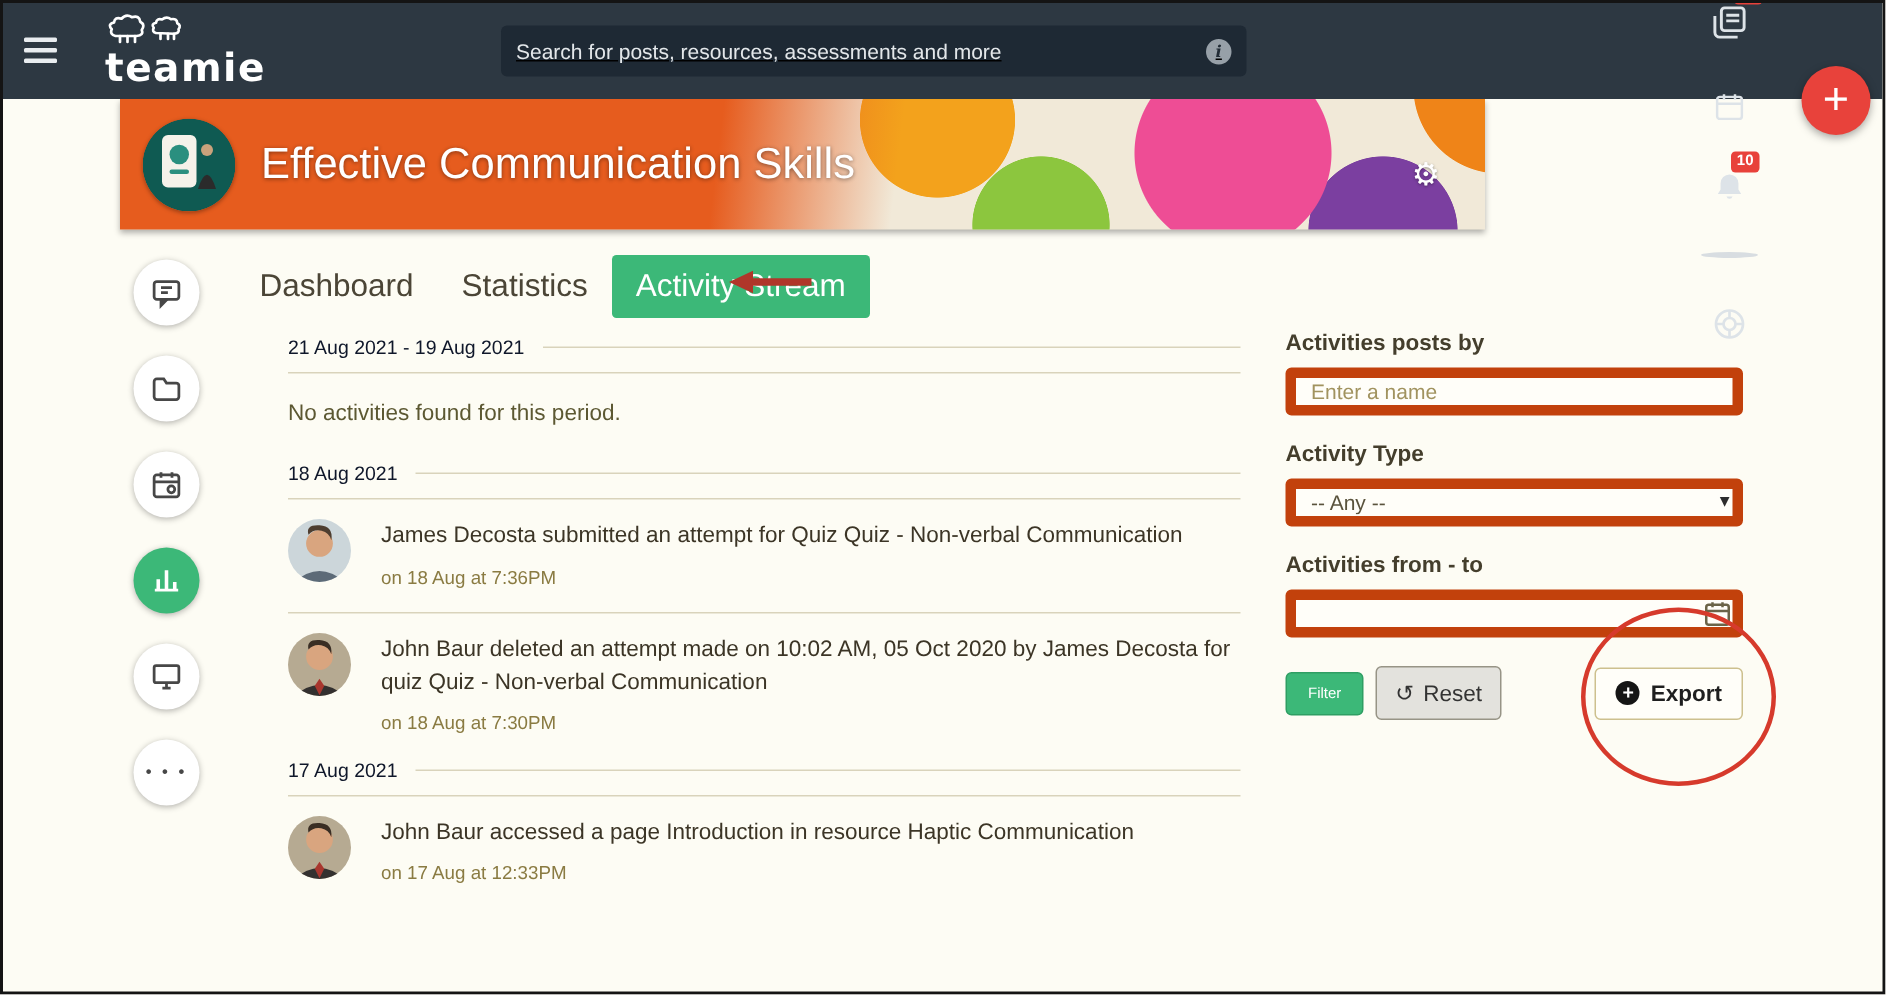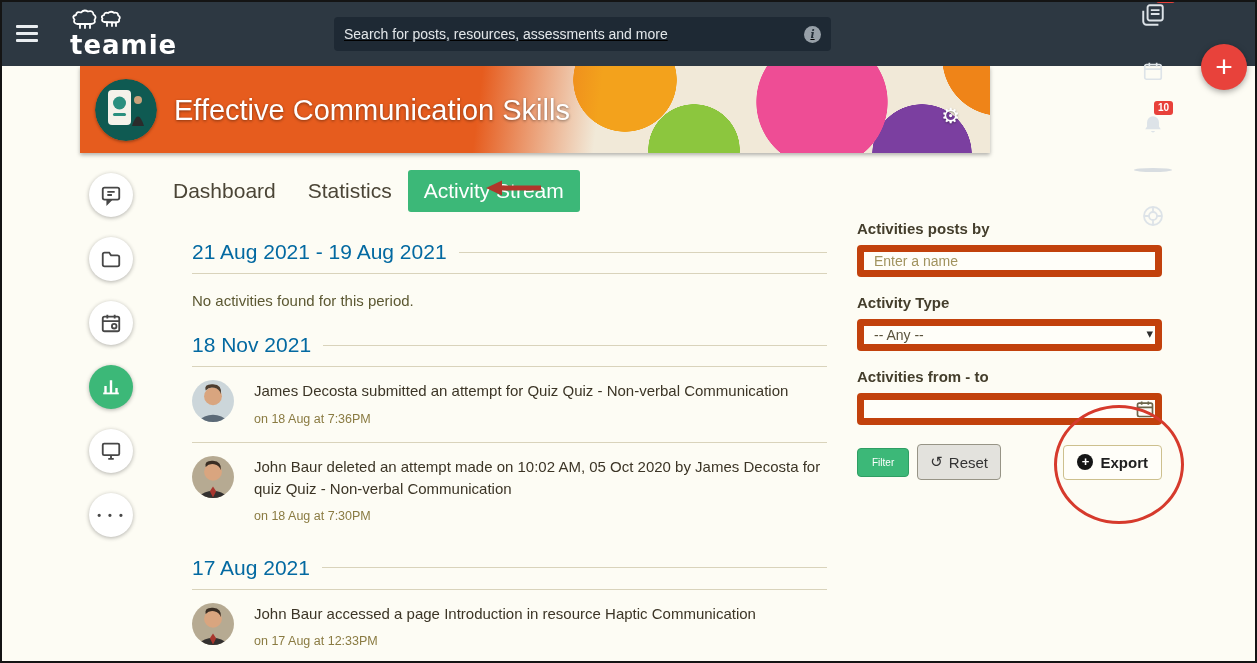--- a/index.html
+++ b/index.html
@@ -61,21 +61,21 @@
   
   .rail-btn { position:absolute; left:87px; width:44px; height:44px; border-radius:50%; background:#fff;
               box-shadow:0 1px 4px rgba(0,0,0,.3); display:flex; align-items:center; justify-content:center;
               cursor:pointer; z-index:2; }
   .rail-btn.active { background:#3cb878; }
   .rail-btn svg { display:block; }
   .dots { color:#474747; font-size:11px; letter-spacing:2px; font-weight:bold; }
 
   
   .stream { position:absolute; left:190px; top:222px; width:635px; }
-  .group-head { display:flex; align-items:center; gap:12px; margin-top:16px; font-size:21px; color:#0369a1; }
+  .group-head { display:flex; align-items:center; gap:12px; font-size:13px; color:#0f172a; }
   .group-head .line { flex:1; height:1px; background:#d9d3bb; }
   .head-underline { height:1px; background:#d9d3bb; margin-top:9px; }
   .empty-text { margin:18px 0 24px; font-size:15px; color:#5c5832; }
   .item { display:flex; gap:20px; padding:13px 0 14px; }
   .item .s-avatar { width:42px; height:42px; border-radius:50%; overflow:hidden; flex:none; cursor:pointer; }
   .item-body { font-size:15px; color:#3c3526; line-height:1.45; }
   .item-time { margin-top:8px; font-size:12.5px; color:#8a7b42; }
   .item-sep { height:1px; background:#d9d3bb; }
 
   
@@ -242,21 +242,21 @@
       <div class="group-head">
         <span>21 Aug 2021 - 19 Aug 2021</span>
         <span class="line"></span>
       </div>
       <div class="head-underline"></div>
       <div class="empty-text">No activities found for this period.</div>
     </div>
 
     <div class="group">
       <div class="group-head">
-        <span>18 Nov 2021</span>
+        <span>18 Aug 2021</span>
         <span class="line"></span>
       </div>
       <div class="head-underline"></div>
 
       <div class="item">
         <div class="s-avatar">
           <svg viewBox="0 0 40 40" width="42" height="42">
             <rect width="40" height="40" fill="#ccd6da"></rect>
             <circle cx="20" cy="15.5" r="8.5" fill="#d9a57f"></circle>
             <path d="M13 10 a8.5 8.5 0 0 1 14.5 3.5 q1.5-9-7.5-9.5 t-7 6 Z" fill="#4e3e30"></path>

